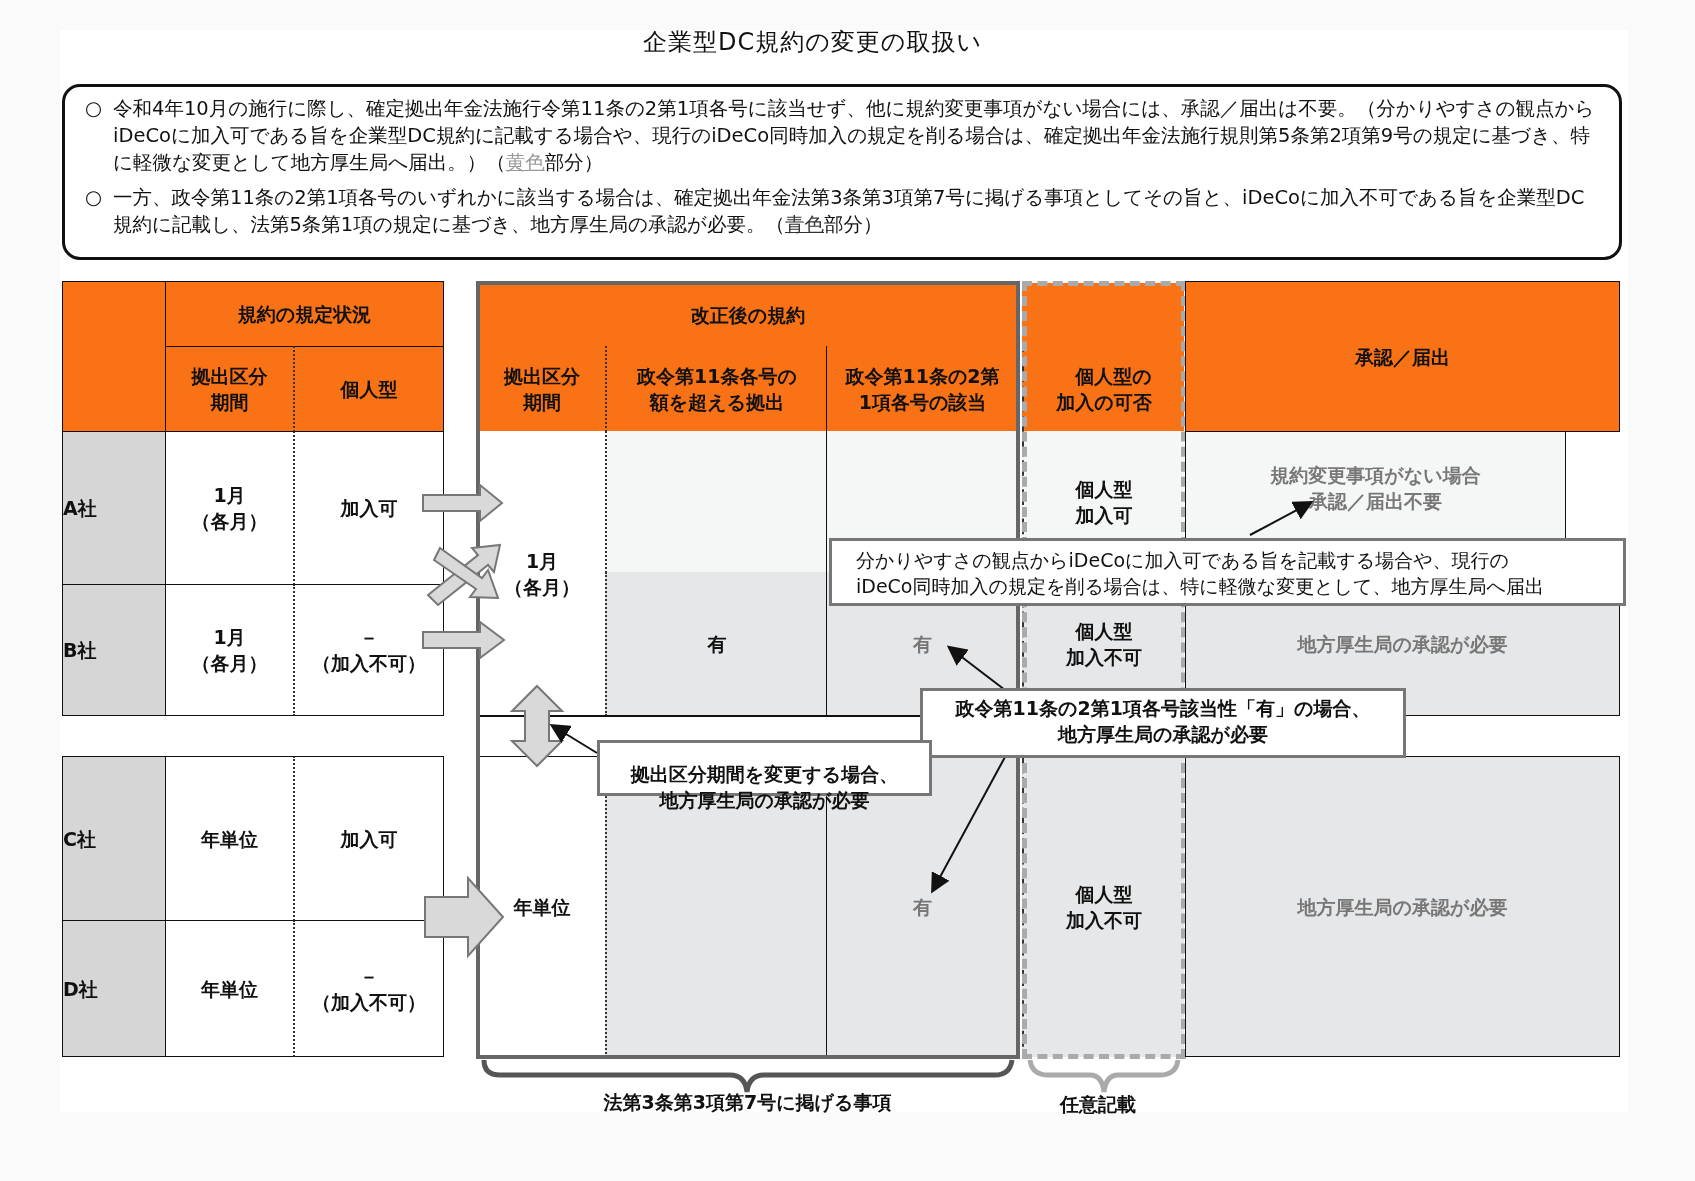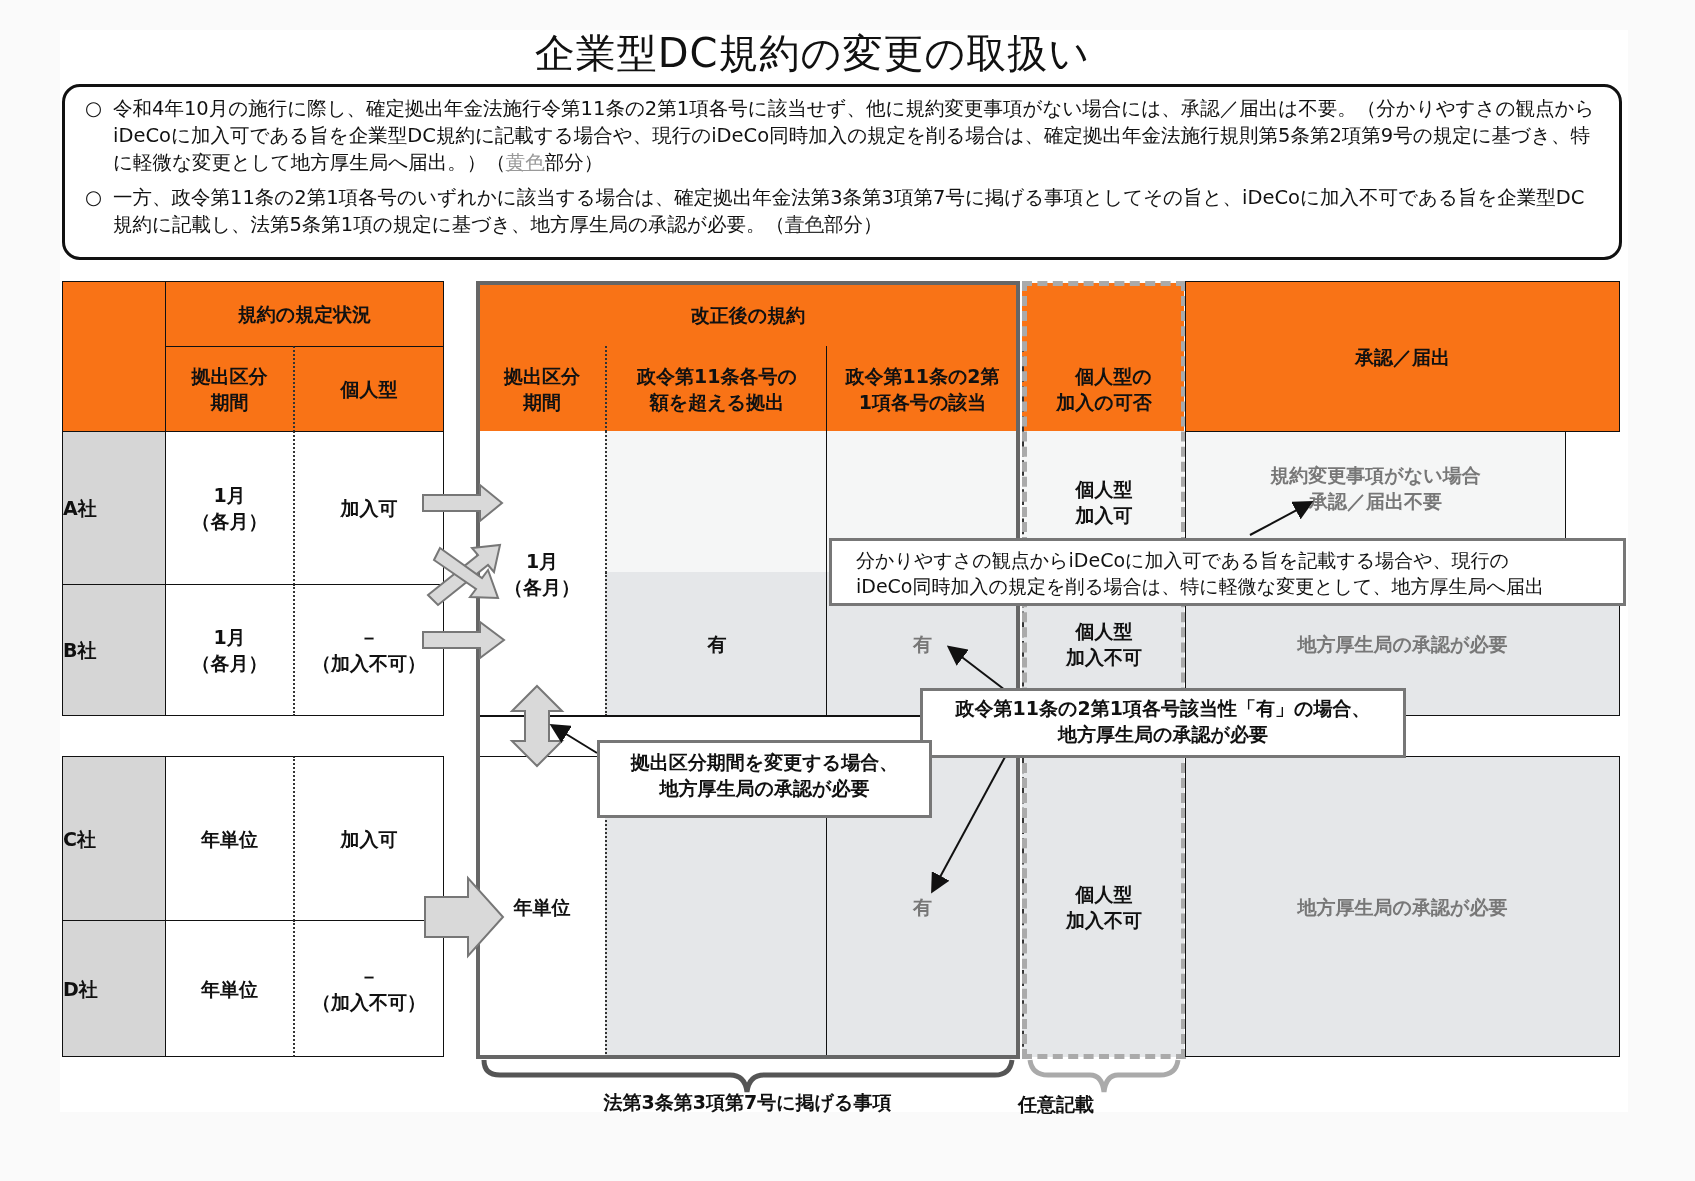--- a/index.html
+++ b/index.html
@@ -2,21 +2,21 @@
 <html><head>
 <meta charset="utf-8">
 <style>
   html, body { margin:0; padding:0; }
   body {
     width:1695px; height:1181px; background:#fafafa; position:relative; overflow:hidden;
     font-family:"DejaVu Sans","Liberation Sans",sans-serif; color:#111;
   }
   .canvas { position:absolute; left:60px; top:30px; width:1568px; height:1082px; background:#ffffff; }
   .abs { position:absolute; box-sizing:border-box; }
-  .title { left:0; top:0; width:1625px; text-align:center; font-size:40px; top:26px; letter-spacing:1px; color:#111; }
+  .title { left:0; top:0; width:1625px; text-align:center; font-size:24px; top:26px; letter-spacing:1px; color:#111; }
   .notebox { left:62px; top:84px; width:1560px; height:176px; border:3px solid #111; border-radius:18px; background:#fff; padding:8px 18px 0 22px; font-size:19.5px; line-height:27px; }
   .note { position:relative; padding-left:26px; margin-bottom:8px; }
   .note .bullet { position:absolute; left:-2px; top:0; }
   .u-gray { text-decoration:underline; color:#999;margin-top:44px; }
   .u-dark { text-decoration:underline; color:#333; }
 
   .cell { display:flex; align-items:center; justify-content:center; text-align:center; font-weight:bold; font-size:19px; line-height:26px; }
   .hdr { background:#f97316; }
   .lbl { background:#d6d6d6; justify-content:flex-start; padding-left:0; }
   .white { background:#ffffff; }
@@ -151,17 +151,17 @@
   <line x1="597" y1="753" x2="553" y2="726" stroke="#111" stroke-width="2" marker-end="url(#ah)"></line>
 
   <path d="M484,1060 Q484,1075 500,1075 L730,1075 Q745,1075 747,1092 Q749,1075 764,1075 L995,1075 Q1010,1075 1012,1060" fill="none" stroke="#555" stroke-width="5"></path>
   <path d="M1030,1060 Q1032,1075 1048,1075 L1090,1075 Q1102,1075 1104,1092 Q1106,1075 1118,1075 L1160,1075 Q1176,1075 1178,1060" fill="none" stroke="#aaa" stroke-width="5"></path>
 </svg>
 
 <div class="callout normal" style="left:829px;top:538px;width:797px;height:68px;white-space:pre-line;">分かりやすさの観点からiDeCoに加入可である旨を記載する場合や、現行の
 iDeCo同時加入の規定を削る場合は、特に軽微な変更として、地方厚生局へ届出</div>
 <div class="callout" style="left:920px;top:688px;width:486px;height:70px;white-space:pre-line;padding-top:4px;">政令第11条の2第1項各号該当性「有」の場合、
 地方厚生局の承認が必要</div>
-<div class="callout" style="left:597px;top:740px;width:335px;height:78px;white-space:pre-line;padding-top:6px;">拠出区分期間を変更する場合、
+<div class="callout" style="left:597px;top:740px;width:335px;height:56px;white-space:pre-line;padding-top:18px;">拠出区分期間を変更する場合、
 地方厚生局の承認が必要</div>
 
 <div class="caption" style="left:480px;top:1090px;width:535px;">法第3条第3項第7号に掲げる事項</div>
-<div class="caption" style="left:974px;top:1092px;width:164px;">任意記載</div>
+<div class="caption" style="left:1016px;top:1092px;width:164px;">任意記載</div>
 
 </body></html>

